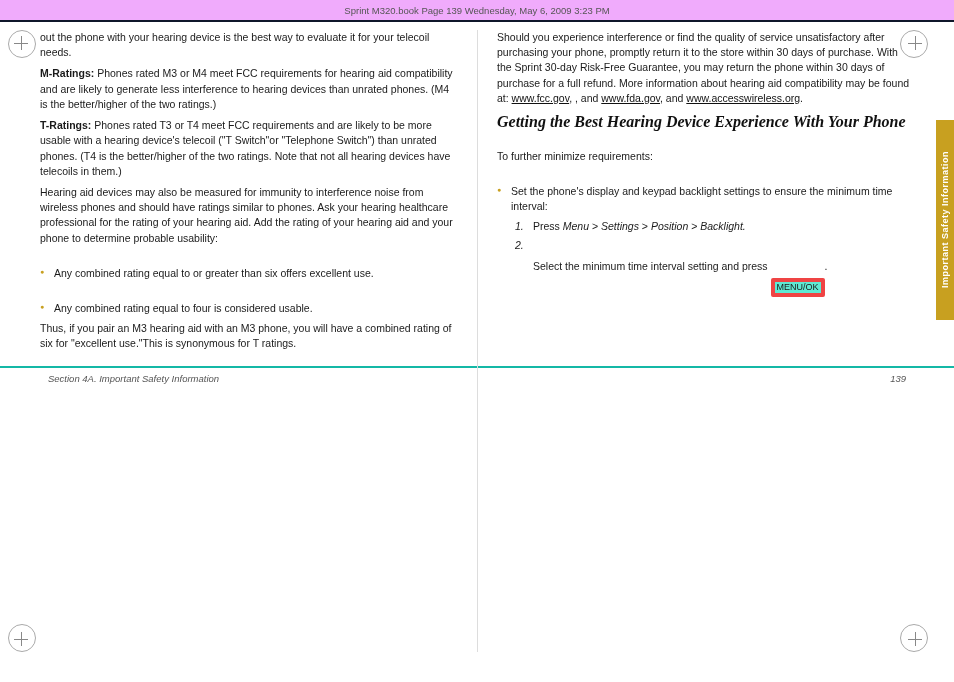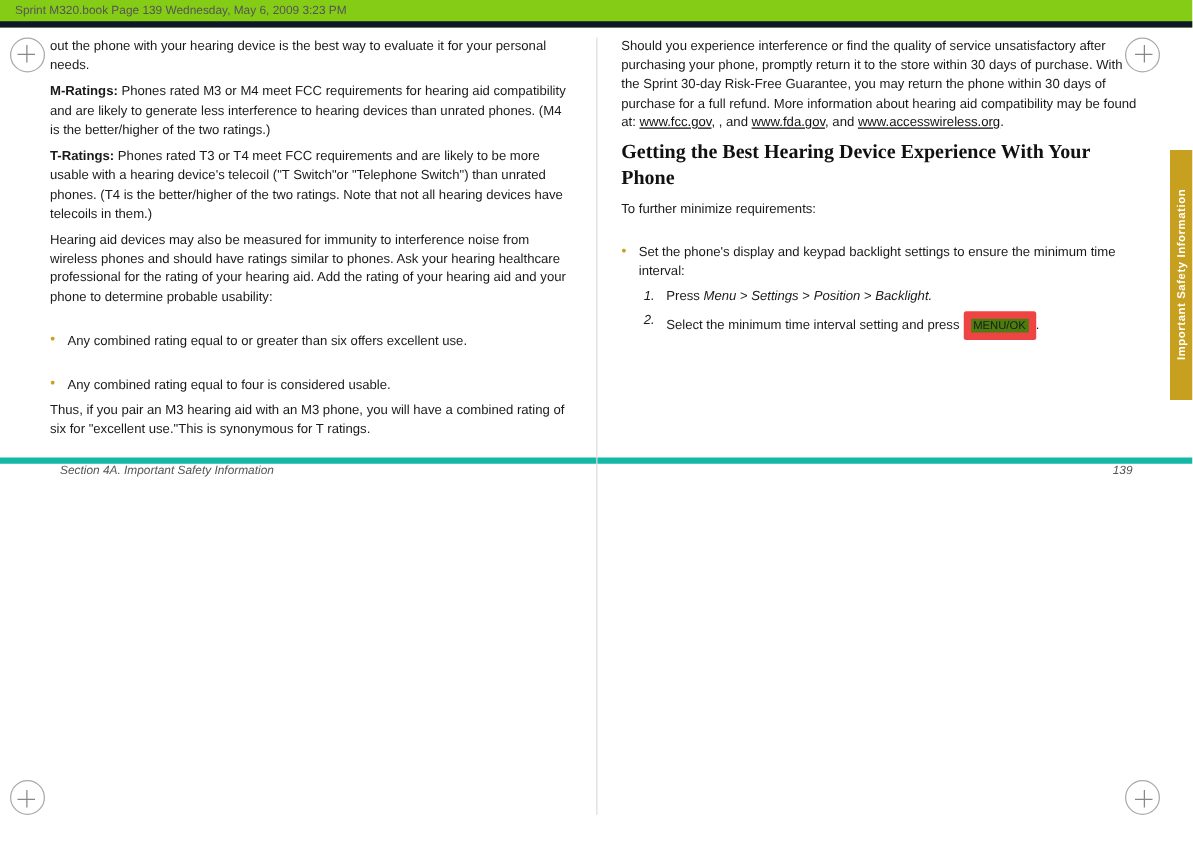--- a/index.html
+++ b/index.html
@@ -9,28 +9,29 @@
       background: #ffffff;
       font-family: Arial, Helvetica, sans-serif;
       font-size: 11px;
       color: #222;
       overflow: hidden;
       position: relative;
     }
 
     
     .header-bar {
-      background: #84cc16;
-      border-bottom: 5px solid #0f172a;
+      background: #f0abfc;
+      border-bottom: 2px solid #0f172a;
       padding: 4px 12px;
       font-size: 9.5px;
       color: #555;
       display: flex;
       align-items: center;
       height: 22px;
+      justify-content: center;
     }
 
     
     .side-tab {
       position: absolute;
       right: 0;
       top: 120px;
       width: 18px;
       height: 200px;
       background: #c8a020;
@@ -85,24 +86,25 @@
       width: 1px;
       background: #ddd;
     }
 
     p { margin-bottom: 6px; }
 
     .bold-italic { font-weight: bold; }
 
     .section-heading {
       font-family: Georgia, 'Times New Roman', serif;
+      font-style: italic;
       font-size: 16px;
       font-weight: bold;
       line-height: 1.3;
-      margin-bottom: 6px;
+      margin-bottom: 16px;
       margin-top: 4px;
       color: #111;
     }
 
     .bullet-list {
       list-style: none;
       margin: 4px 0 6px 0;
       padding: 0;
     }
     .bullet-list li {
@@ -142,39 +144,41 @@
     }
 
     .indent-block {
       margin-left: 18px;
       margin-bottom: 4px;
     }
 
     .footer-bar {
       height: 24px;
       display: flex;
+      align-items: center;
       justify-content: space-between;
       padding: 0 48px;
-      border-top: 5px solid #14b8a6;
+      border-top: 2px solid #14b8a6;
       font-size: 9.5px;
       color: #555;
       font-style: italic;
     }
 
     a { color: #111; text-decoration: underline; }
 
     .menu-key {
       display: inline-block;
-      border: 6px solid #ef4444;
+      border: 4px solid #ef4444;
       border-radius: 2px;
       padding: 0 2px;
       font-size: 9px;
       line-height: 1.2;
       vertical-align: middle;
-      background: #4d7c0f;
+      background: #5eead4;
+      margin-top: 40px;
     }
 
     .crosshair {
       position: absolute;
       width: 14px;
       height: 14px;
     }
     .crosshair::before,
     .crosshair::after {
       content: '';
@@ -220,21 +224,21 @@
   <span class="side-tab-text">Important Safety Information</span>
 </div>
 
 <div class="header-bar">
   <span>Sprint M320.book  Page 139  Wednesday, May 6, 2009  3:23 PM</span>
 </div>
 
 <div class="content-area">
 
   <div class="left-column">
-    <p>out the phone with your hearing device is the best way to evaluate it for your personal needs.</p>
+    <p>out the phone with your hearing device is the best way to evaluate it for your telecoil needs.</p>
 
     <p>
       <span class="bold-italic">M-Ratings:</span>
       <span> Phones rated M3 or M4 meet FCC requirements for hearing aid compatibility and are likely to generate less interference to hearing devices than unrated phones. (M4 is the better/higher of the two ratings.)</span>
     </p>
 
     <p>
       <span class="bold-italic">T-Ratings:</span>
       <span> Phones rated T3 or T4 meet FCC requirements and are likely to be more usable with a hearing device's telecoil ("T Switch"or "Telephone Switch") than unrated phones. (T4 is the better/higher of the two ratings. Note that not all hearing devices have telecoils in them.)</span>
     </p>

